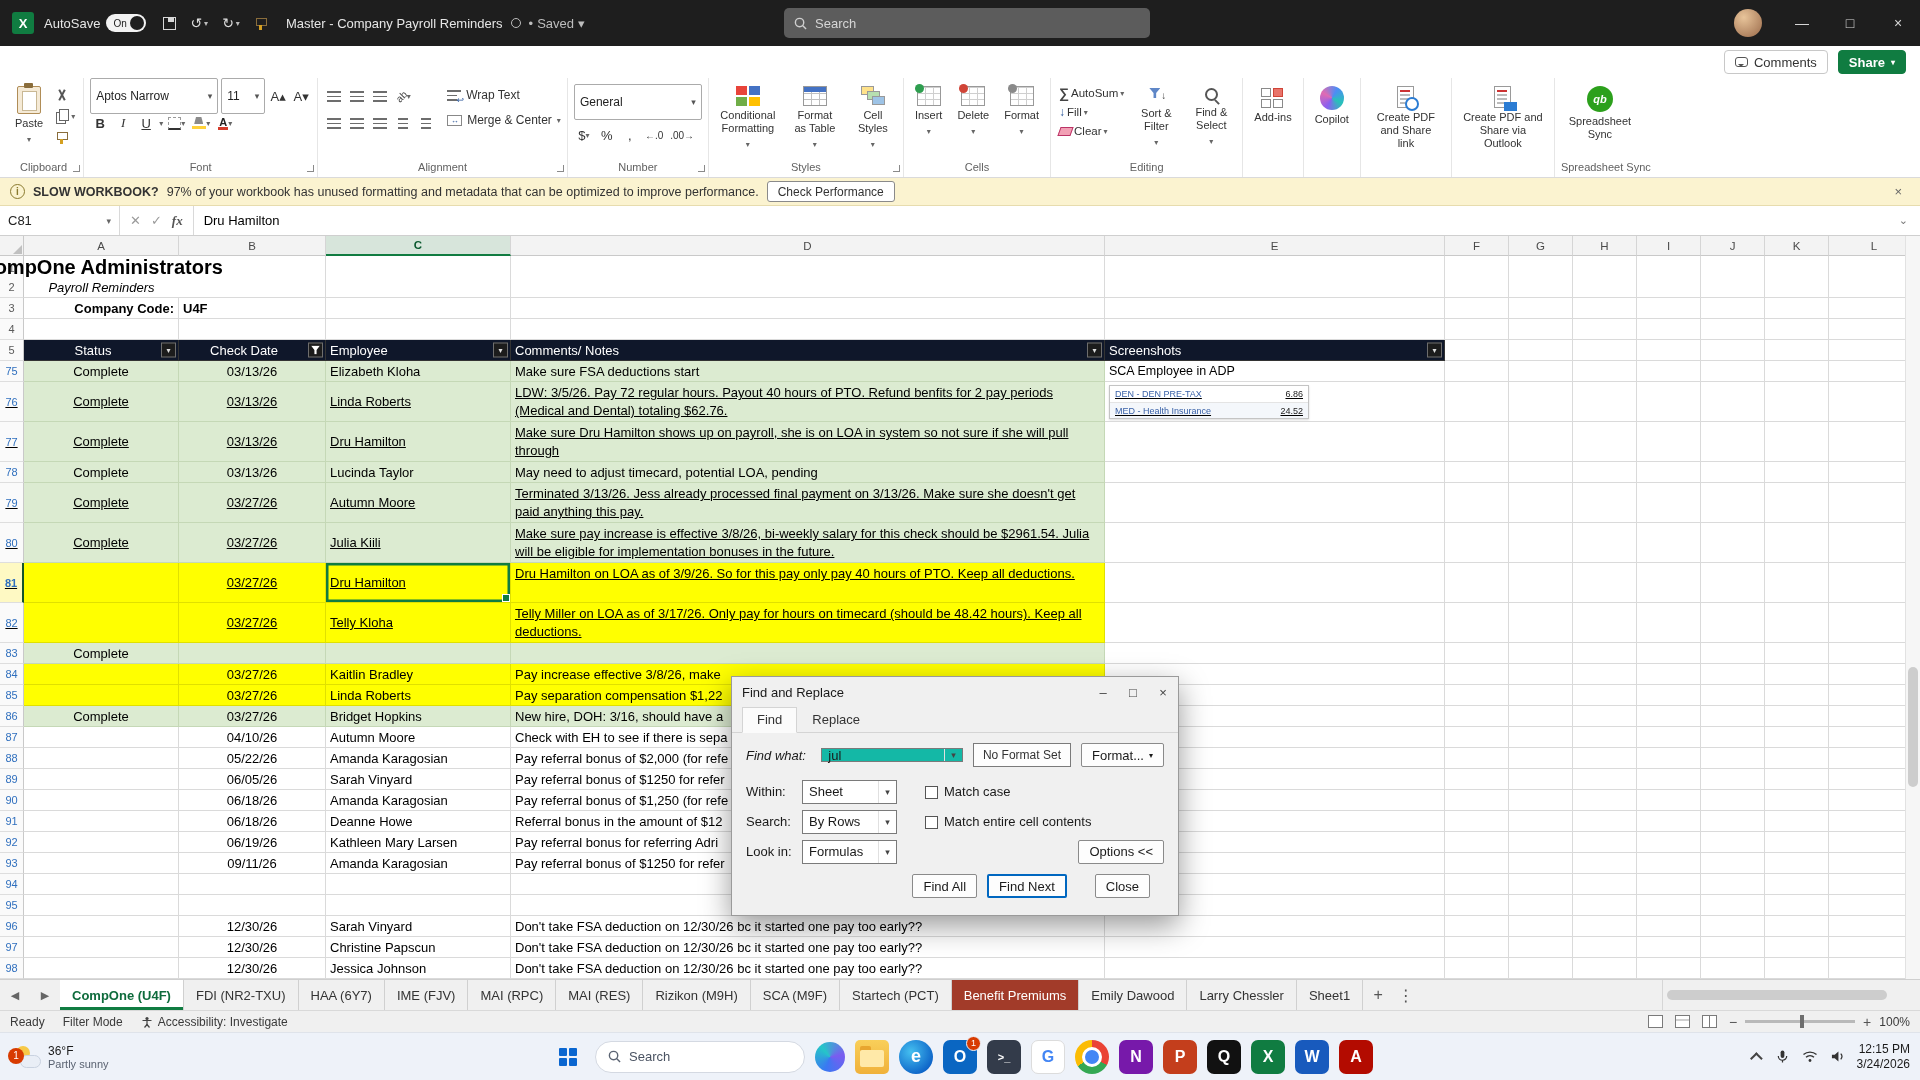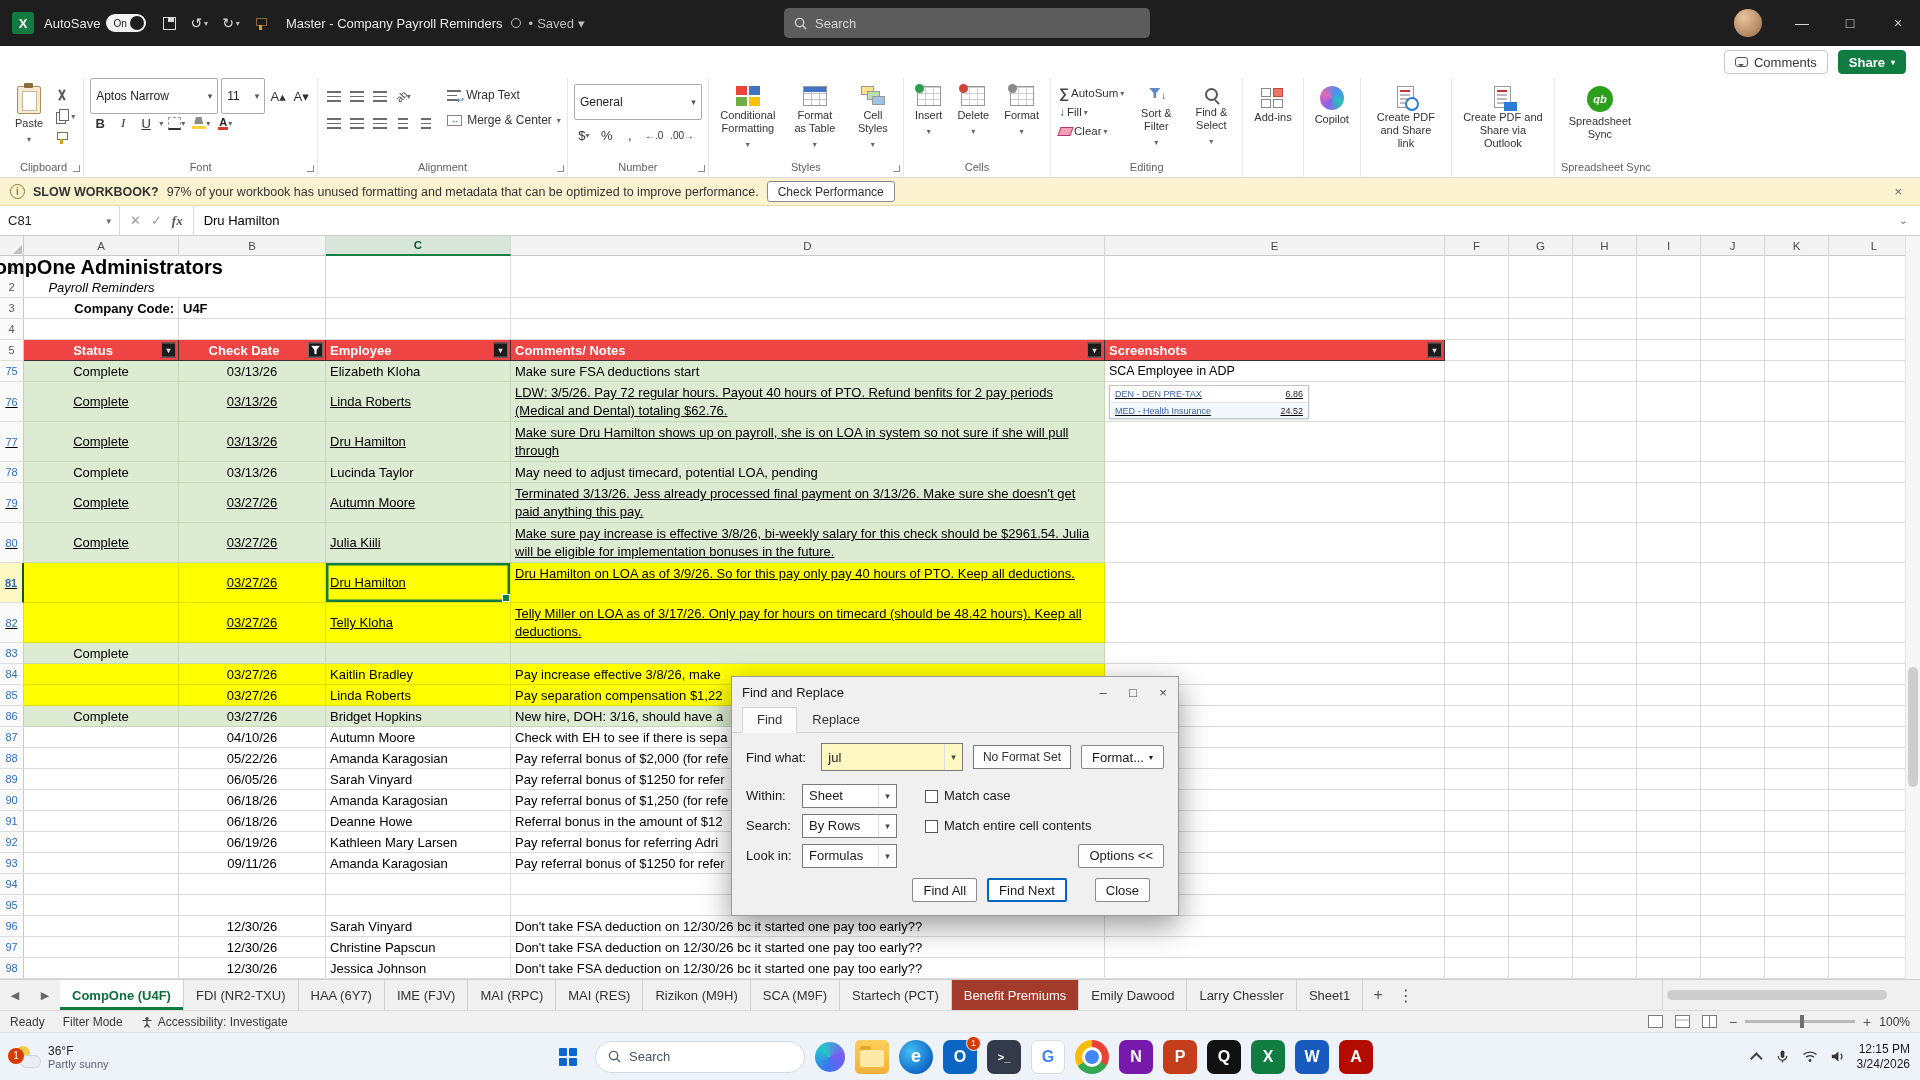--- a/index.html
+++ b/index.html
@@ -135,21 +135,21 @@
   .c-a, .c-b { justify-content:center; }
   .h2 .c-d { white-space:normal; line-height:18px; align-items:flex-start; padding-top:2px; }
   .bg-green .c-a,.bg-green .c-b,.bg-green .c-c,.bg-green .c-d { background:#dcebd1; border-color:#c5d8b6; }
   .bg-yellow .c-a,.bg-yellow .c-b,.bg-yellow .c-c,.bg-yellow .c-d { background:#ffff00; border-color:#e0e000; }
   .sel { box-shadow:inset 0 0 0 2.5px #107c41; position:relative; z-index:2; }
   .sel::after { content:""; position:absolute; right:0; bottom:0; width:6px; height:6px; background:#107c41; border:1px solid #fff; }
   .t-b14 { font-weight:bold; font-size:20px; overflow:visible; position:relative; z-index:1; border-right:none; }
   .t-i { font-style:italic; overflow:visible; z-index:1; border-right:none; }
   .t-code { font-weight:bold; justify-content:flex-end; }
   .t-code-val { font-weight:bold; justify-content:flex-start; }
-  .hdr { background:#ef4444; color:#fff; font-weight:bold; font-size:13px; border-right:1px solid #333; border-bottom:1px solid #333; position:relative; padding-right:20px; }
+  .hdr { background:#0f172a; color:#fff; font-weight:normal; font-size:13px; border-right:1px solid #333; border-bottom:1px solid #333; position:relative; padding-right:20px; }
   .hdr.ctr { justify-content:center; }
   .fbtn { position:absolute; right:2px; top:50%; transform:translateY(-50%); width:15px; height:15px; border:1px solid #6e6e6e; background:#1c1c1c; color:#ddd; font-size:8px; display:flex; align-items:center; justify-content:center; }
   .funnel { width:9px; height:9px; background:#fff; clip-path:polygon(0 0,100% 0,62% 50%,62% 100%,38% 100%,38% 50%); }
   .e-note { overflow:visible; z-index:1; font-size:12.5px; }
   .thumb { width:200px; border:1px solid #c4c4c4; background:#fff; margin-top:1px; box-shadow:0 1px 2px rgba(0,0,0,.15); }
   .titem { display:flex; justify-content:space-between; align-items:center; height:16px; padding:0 5px; font-size:9px; }
   .titem + .titem { border-top:1px solid #e4e4e4; background:#f4f7fb; }
   .tcode { color:#3a62a8; } .tamt { color:#222; }
   .vscroll { position:absolute; top:0; right:0; bottom:0; width:15px; background:#f6f6f6; border-left:1px solid #e2e2e2; }
   .vthumb { position:absolute; left:2px; right:2px; top:58%; height:120px; background:#cdcdcd; border-radius:5px; }
@@ -157,22 +157,22 @@
   
   .dialog { position:absolute; left:731px; top:676px; width:448px; height:240px; background:#f0f0f0; border:1px solid #9a9a9a; box-shadow:0 10px 28px rgba(0,0,0,.4); z-index:60; font-size:13px; color:#1a1a1a; }
   .dtitle { height:30px; display:flex; align-items:center; padding-left:10px; }
   .dctl { margin-left:auto; display:flex; }
   .dctl span { width:30px; height:30px; display:flex; align-items:center; justify-content:center; color:#444; font-size:13px; }
   .dtabs { display:flex; padding-left:10px; border-bottom:1px solid #d4d4d4; }
   .dtab { padding:4px 14px 5px; border:1px solid transparent; margin-bottom:-1px; color:#333; }
   .dtab.active { background:#fbfbfb; border-color:#d4d4d4; border-bottom-color:#fbfbfb; }
   .dbody { padding:10px 14px 0; }
   .frow { display:flex; align-items:center; }
-  .flab { width:80px; }
-  .combo { width:150px; height:28px; background:#fef9c3; border:1px solid #7a7a7a; display:flex; align-items:center; padding-left:6px;text-align:right; }
+  .flab { width:80px;font-style:italic; }
+  .combo { width:150px; height:14px; background:#14b8a6; border:1px solid #7a7a7a; display:flex; align-items:center; padding-left:6px;text-align:right; }
   .combo .carrow, .dsel .carrow { margin-left:auto; width:18px; align-self:stretch; display:flex; align-items:center; justify-content:center; font-size:9px; color:#444; border-left:1px solid #e0e0e0; }
   .noformat { width:104px; height:24px; border:1px solid #7a7a7a; background:#fdfdfd; display:flex; align-items:center; justify-content:center; font-size:12px; color:#333; margin-left:10px; }
   .dbtn { height:24px; border:1px solid #8a8a8a; background:#fdfdfd; display:flex; align-items:center; justify-content:center; padding:0 10px; gap:5px; border-radius:2px; }
   .dbtn .dd { font-size:8px; }
   .optgrid { margin-top:12px; display:flex; flex-direction:column; gap:5px; }
   .optrow { display:flex; align-items:center; height:25px; }
   .olab { width:56px; }
   .dsel { width:95px; height:24px; background:#fff; border:1px solid #7a7a7a; display:flex; align-items:center; padding-left:6px; }
   .chk { display:flex; align-items:flex-end; gap:6px; margin-left:28px; }
   .chk .box { width:13px; height:13px; border:1px solid #555; background:#fff; }

